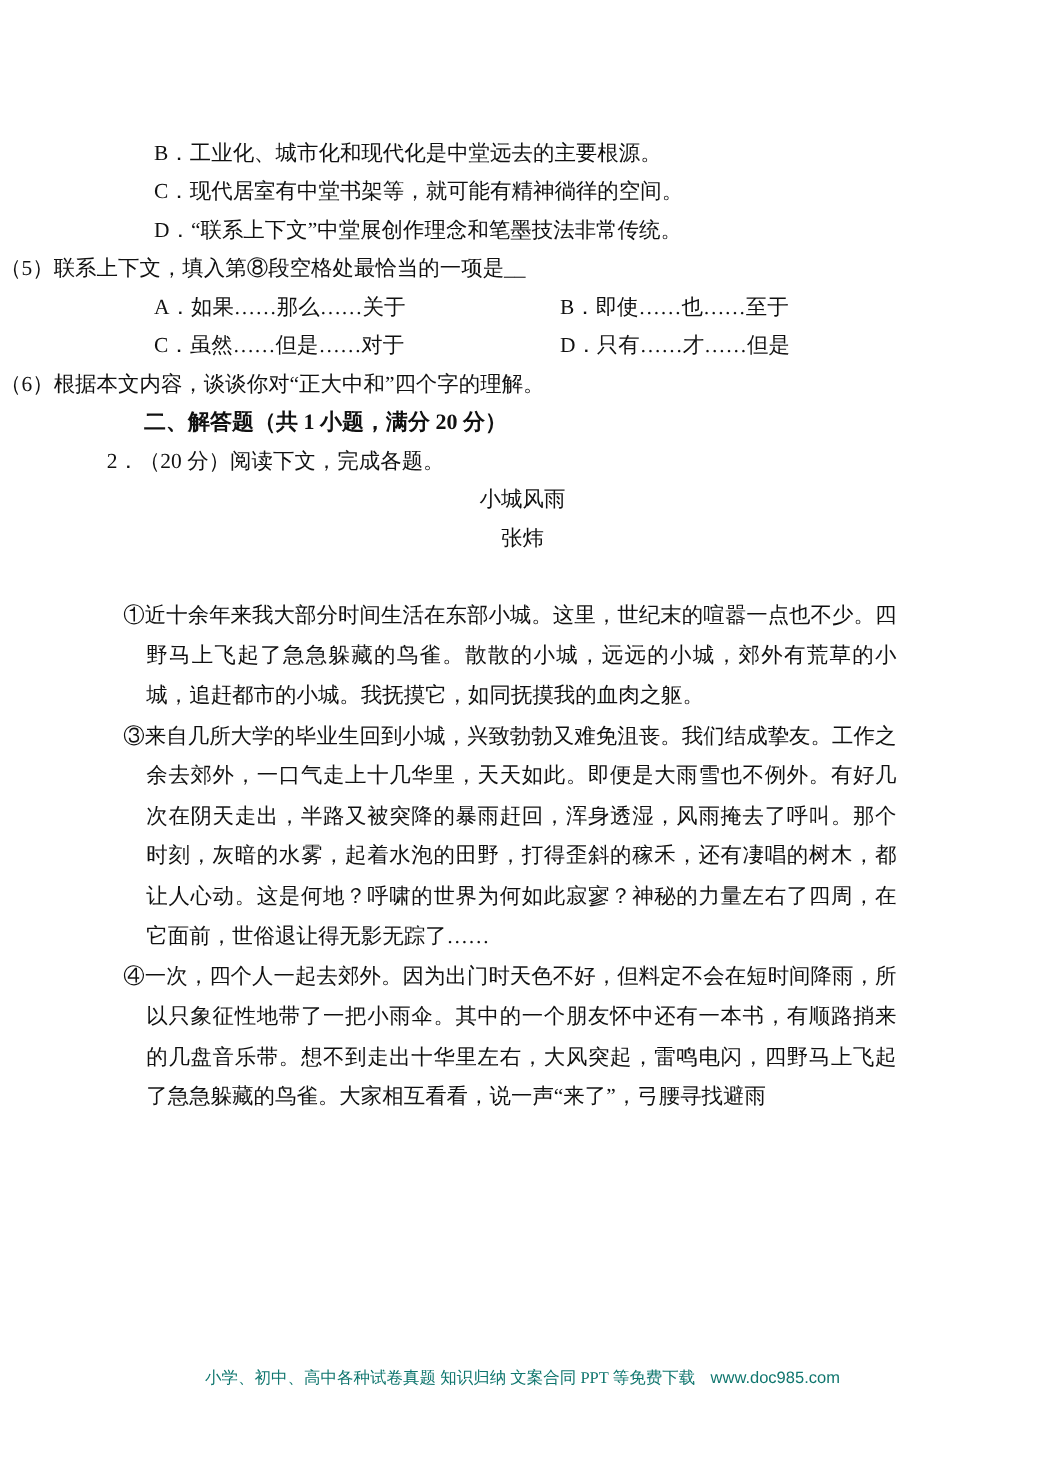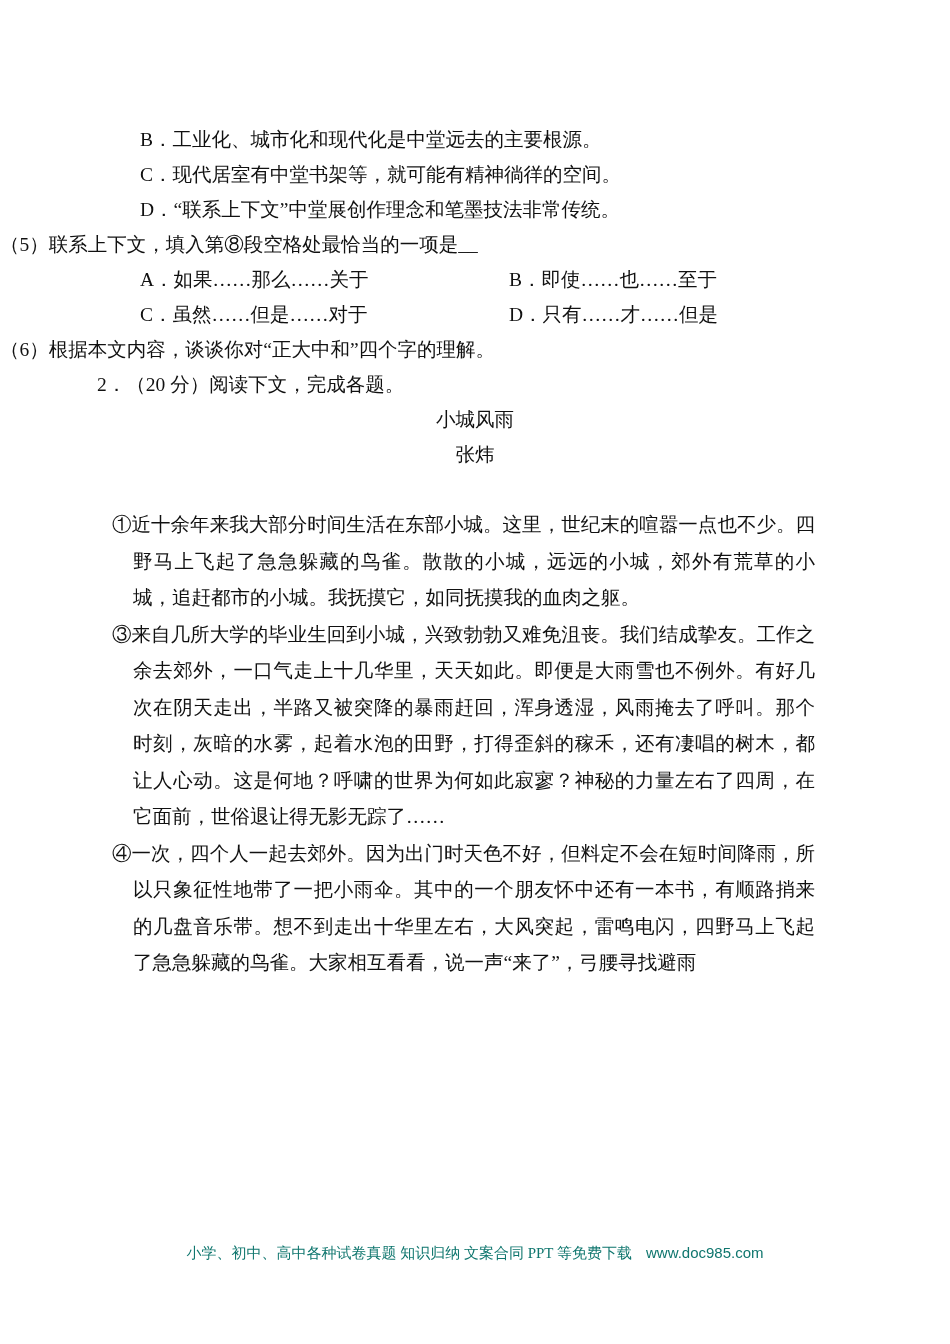--- a/index.html
+++ b/index.html
@@ -82,20 +82,21 @@
       <span class="col1">A．如果……那么……关于</span>
       <span class="col2">B．即使……也……至于</span>
     </div>
     <div class="line two-col">
       <span class="col1">C．虽然……但是……对于</span>
       <span class="col2">D．只有……才……但是</span>
     </div>
 
     <div class="line opt-paren">（6）根据本文内容，谈谈你对“正大中和”四个字的理解。</div>
 
+    <div class="line section-heading">二、解答题（共 1 小题，满分 20 分）</div>
 
     <div class="line q2-intro">2．（20 分）阅读下文，完成各题。</div>
 
     <div class="line centered">小城风雨</div>
     <div class="line centered">张炜</div>
 
     <div class="spacer"></div>
 
     <div class="reading-body">
       <p>①近十余年来我大部分时间生活在东部小城。这里，世纪末的喧嚣一点也不少。四野马上飞起了急急躲藏的鸟雀。散散的小城，远远的小城，郊外有荒草的小城，追赶都市的小城。我抚摸它，如同抚摸我的血肉之躯。</p>

